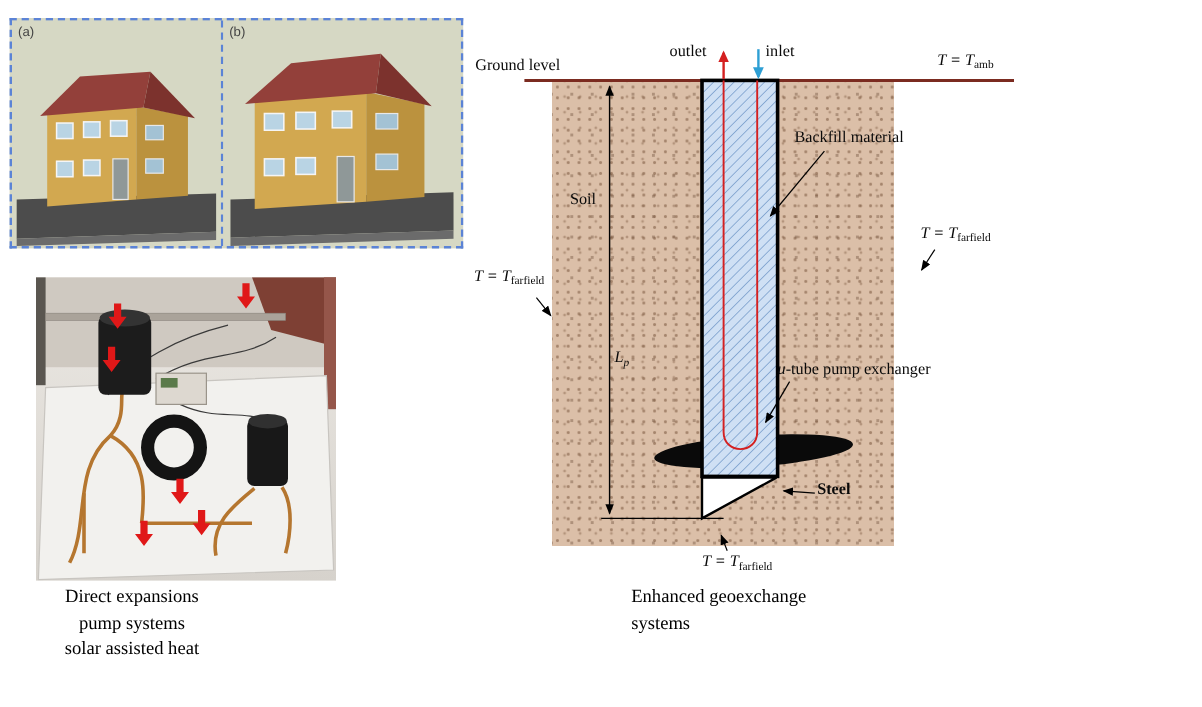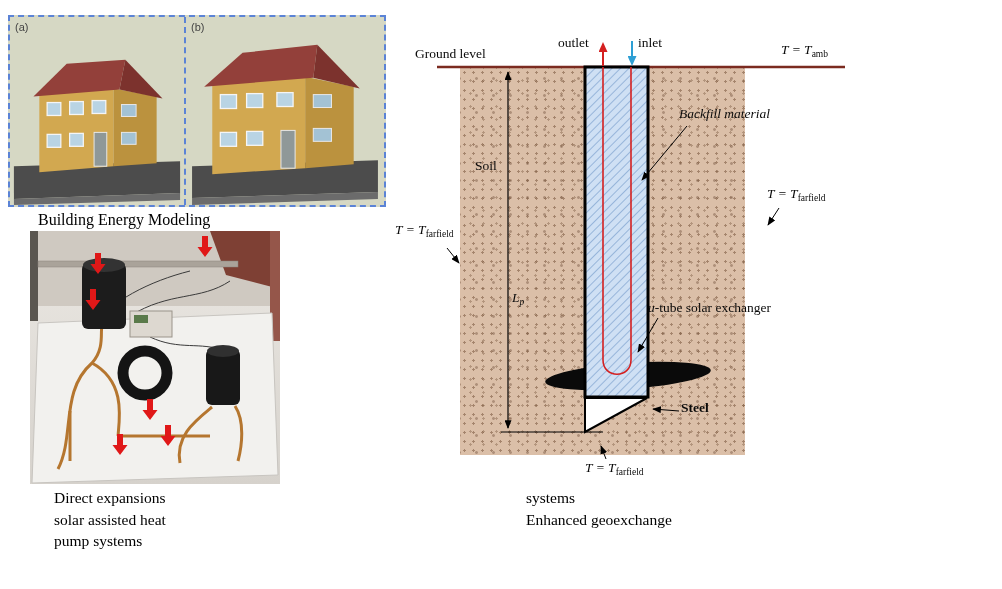--- a/index.html
+++ b/index.html
@@ -14,47 +14,47 @@
   }
   .bem-sub{position:relative;height:100%;}
   .bem-sub.a{width:176px;border-right:2px dashed #5b83d6;box-sizing:border-box;}
   .bem-sub.b{flex:1;}
   .bem-sub svg{display:block;width:100%;height:100%;}
   .panel-tag{
     position:absolute;left:5px;top:4px;font:11px "Liberation Sans",sans-serif;color:#444;
   }
   .caption{position:absolute;font-size:16px;line-height:21.5px;color:#000;}
   .bem-caption{left:38px;top:209px;}
-  .hp-caption{left:54px;top:487px;font-size:15.5px;}
+  .hp-caption{left:54px;top:487px;font-size:15.5px;text-align:center;}
   .geo-caption{left:526px;top:487px;font-size:15.5px;}
   
   .photo{position:absolute;left:30px;top:231px;width:250px;height:253px;}
   .photo svg{display:block;width:100%;height:100%;}
   
   .geo{position:absolute;left:395px;top:30px;width:475px;height:475px;}
   .soil{
     position:absolute;left:65px;top:38px;width:285px;height:387px;
     background-color:#dbbfa8;
     background-image:
       radial-gradient(rgba(120,85,60,.55) 1px, transparent 1.4px),
       radial-gradient(rgba(120,85,60,.40) 1px, transparent 1.4px),
       radial-gradient(rgba(90,60,40,.35) 1.2px, transparent 1.6px);
     background-size:9px 9px,13px 13px,17px 17px;
     background-position:0 0,4px 6px,8px 2px;
   }
   .geo-svg{position:absolute;left:0;top:0;width:475px;height:475px;pointer-events:none;}
   .lbl{position:absolute;white-space:nowrap;font-size:13.5px;line-height:1.15;color:#0a0a0a;}
   .it{font-style:italic;text-align:center;}
   .lbl sub{font-size:9.5px;vertical-align:-3px;}
-  .lbl-ground{left:20px;top:16px;}
+  .lbl-ground{left:1px;top:16px;}
   .lbl-outlet{left:163px;top:5px;}
   .lbl-inlet{left:243px;top:5px;}
   .lbl-tamb{left:386px;top:12px;}
   .lbl-soil{left:80px;top:128px;text-align:right;}
-  .lbl-backfill{left:284px;top:76px;font-style:italic;}
+  .lbl-backfill{left:267px;top:76px;}
   .lbl-ffr{left:372px;top:156px;}
   .lbl-ffl{left:0px;top:192px;}
   .lbl-lp{left:117px;top:260px;}
   .lbl-utube{left:253px;top:270px;}
   .lbl-steel{left:286px;top:370px;font-weight:bold;}
   .lbl-ffb{left:190px;top:430px;}
 </style>
 </head>
 <body>
 
@@ -99,21 +99,20 @@
           <rect x="34" y="116" width="16" height="14" fill="#b9d4e4" stroke="#f5f5f5" stroke-width="1.3"></rect>
           <rect x="60" y="115" width="16" height="14" fill="#b9d4e4" stroke="#f5f5f5" stroke-width="1.3"></rect>
           <rect x="94" y="114" width="14" height="38" fill="#8f9898" stroke="#e8e8e8" stroke-width="1"></rect>
           <rect x="126" y="78" width="18" height="13" fill="#a3c2d4" stroke="#e8e8e8" stroke-width="1"></rect>
           <rect x="126" y="112" width="18" height="13" fill="#a3c2d4" stroke="#e8e8e8" stroke-width="1"></rect>
         </g>
       </svg>
       <span class="panel-tag">(b)</span>
     </div>
   </div>
-  <div class="caption bem-caption">Building Energy Modeling</div>
 
   <div class="photo">
     <svg viewBox="0 0 250 253">
       <defs>
         <linearGradient id="bgGrad" x1="0" y1="0" x2="0" y2="1">
           <stop offset="0" stop-color="#ece9e4"></stop>
             <stop offset="1" stop-color="#d6d2cc"></stop>
         </linearGradient>
       </defs>
       <rect width="250" height="253" fill="url(#bgGrad)"></rect>
@@ -152,22 +151,22 @@
         <path d="M172,5 h6 v11 h4.5 l-7.5,10 l-7.5,-10 h4.5 z"></path>
         <path d="M117,168 h6 v11 h4.5 l-7.5,10 l-7.5,-10 h4.5 z"></path>
         <path d="M87,203 h6 v11 h4.5 l-7.5,10 l-7.5,-10 h4.5 z"></path>
         <path d="M135,194 h6 v11 h4.5 l-7.5,10 l-7.5,-10 h4.5 z"></path>
         <path d="M60,58 h6 v11 h4.5 l-7.5,10 l-7.5,-10 h4.5 z"></path>
       </g>
     </svg>
   </div>
   <div class="caption hp-caption">
     <div>Direct expansions</div>
+    <div>pump systems</div>
     <div>solar assisted heat</div>
-    <div>pump systems</div>
   </div>
 
   <div class="geo">
     <div class="soil"></div>
     <svg class="geo-svg" viewBox="0 0 475 475">
       <defs>
         <pattern id="hatch" width="6" height="6" patternUnits="userSpaceOnUse" patternTransform="rotate(45)">
           <rect width="6" height="6" fill="#cfe0f4"></rect>
           <line x1="0" y1="0" x2="0" y2="6" stroke="#7fa3cf" stroke-width="1.4"></line>
         </pattern>
@@ -204,23 +203,23 @@
 
     <div class="lbl lbl-ground"><span>Ground level</span></div>
     <div class="lbl lbl-outlet"><span>outlet</span></div>
     <div class="lbl lbl-inlet"><span>inlet</span></div>
     <div class="lbl lbl-tamb"><span class="it">T = T</span><sub>amb</sub></div>
     <div class="lbl lbl-soil"><span>Soil</span></div>
     <div class="lbl lbl-backfill"><span>Backfill material</span></div>
     <div class="lbl lbl-ffr"><span class="it">T = T</span><sub>farfield</sub></div>
     <div class="lbl lbl-ffl"><span class="it">T = T</span><sub>farfield</sub></div>
     <div class="lbl lbl-lp"><span class="it">L</span><sub class="it">p</sub></div>
-    <div class="lbl lbl-utube"><span class="it">u</span><span>-tube solar exchanger</span></div>
+    <div class="lbl lbl-utube"><span class="it">u</span><span>-tube pump exchanger</span></div>
     <div class="lbl lbl-steel"><span>Steel</span></div>
     <div class="lbl lbl-ffb"><span class="it">T = T</span><sub>farfield</sub></div>
   </div>
 
   <div class="caption geo-caption">
+    <div>Enhanced geoexchange</div>
     <div>systems</div>
-    <div>Enhanced geoexchange</div>
   </div>
 
 </div>
 
 </body></html>

